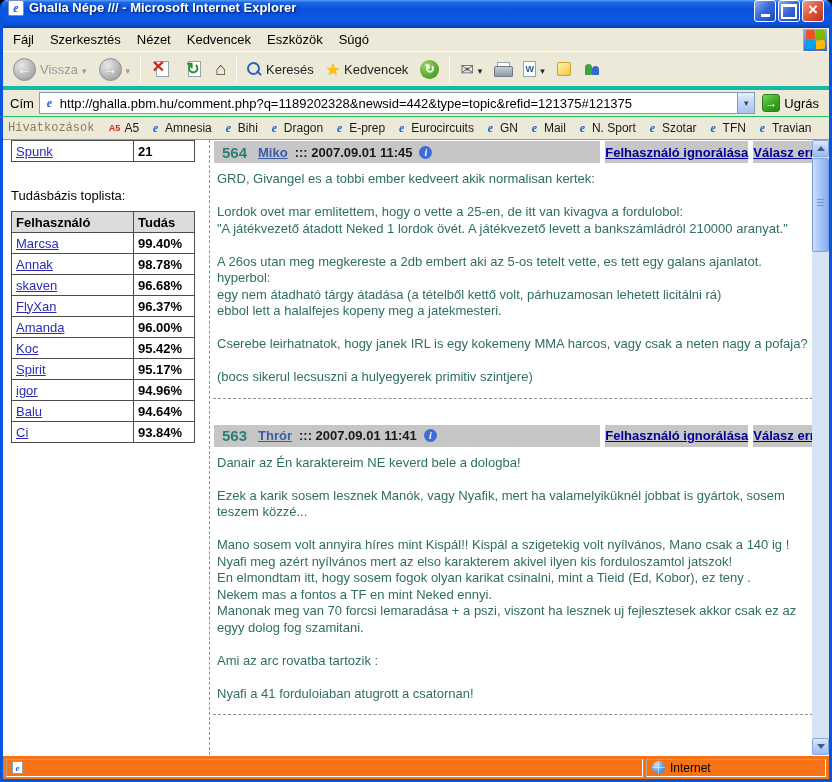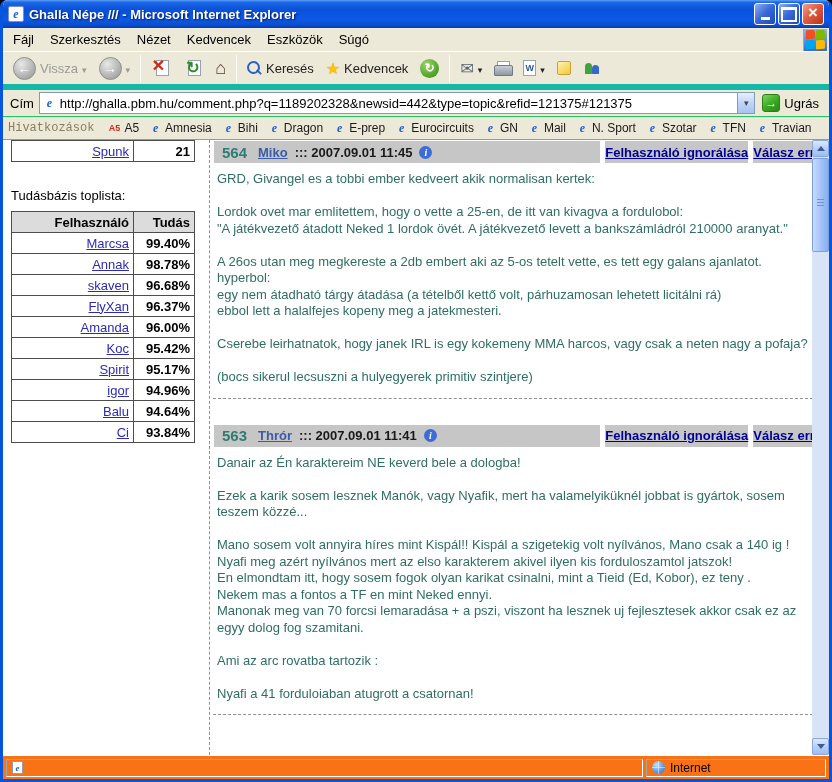--- a/index.html
+++ b/index.html
@@ -4,21 +4,21 @@
 <style>
   * { margin:0; padding:0; box-sizing:border-box; }
   html,body { width:832px; height:782px; }
   body { font-family:"Liberation Sans", sans-serif; background:#000; }
 
   .window { width:832px; height:782px; display:flex; flex-direction:column;
     background:#ECE9D8; border:3px solid #0855DD; border-top:none;
     border-radius:7px 7px 0 0; overflow:hidden; }
 
   
-  .titlebar { height:28px; flex:none; display:flex; align-items:center; gap:5px; padding:0 5px;
+  .titlebar { height:28px; flex:none; display:flex; align-items:flex-start; gap:5px; padding:0 5px;
     background:linear-gradient(180deg,#5A9EF4 0%,#1B66E6 9%,#0A51D8 35%,#0C59E8 70%,#0A4ECC 90%,#063CA8 100%);
     border-radius:5px 5px 0 0; }
   .title-icon { width:16px; height:16px; flex:none; background:#fff; border:1px solid #7A91C8;
     border-radius:2px; display:flex; align-items:center; justify-content:center; }
   .title-icon::before { content:"e"; font-family:"Liberation Serif",serif; font-style:italic;
     font-weight:bold; font-size:12px; color:#2864C8; }
   .title-text { flex:1; color:#fff; font-weight:bold; font-size:13px;
     text-shadow:1px 1px 2px rgba(0,20,90,.95); white-space:nowrap; overflow:hidden; }
   .title-buttons { display:flex; gap:2px; }
   .tb-btn { width:22px; height:22px; border-radius:3px; border:1px solid #fff;
@@ -35,21 +35,21 @@
   .menu-item { font-size:13px; color:#000; padding:3px 8px; }
   .win-logo { margin-left:auto; width:24px; height:22px; display:grid;
     grid-template-columns:9px 9px; grid-template-rows:9px 9px; gap:1px;
     align-content:center; justify-content:center;
     background:linear-gradient(180deg,#8CB4EE,#3A6CC8); border-left:1px solid #ACA899; }
   .q { border-radius:1px 40% 1px 1px; transform:skewY(-6deg); }
   .q.red{background:#F25022}.q.green{background:#7FBA00}.q.blue{background:#00A4EF}.q.yellow{background:#FFB900}
 
   
   .toolbar { height:38px; flex:none; display:flex; align-items:center; gap:2px; padding:0 5px;
-    border-bottom:6px solid #14b8a6; }
+    border-bottom:4px solid #14b8a6; }
   .tb-item { display:flex; align-items:center; gap:4px; padding:3px 5px; border-radius:3px;
     font-size:13px; color:#222; }
   .tb-item.disabled { color:#9a9a9a; }
   .tsep { width:1px; height:27px; background:#ACA899; border-right:1px solid #fff; margin:0 3px; }
   .nav-circle { width:23px; height:23px; border-radius:50%; display:flex; align-items:center;
     justify-content:center; color:#fff; font-weight:bold; font-size:14px;
     background:radial-gradient(circle at 35% 30%,#E8E8E8,#B4B4B4 60%,#949494); border:1px solid #8E8E8E; }
   .nav-circle.back::before { content:"←"; }
   .nav-circle.fwd::before { content:"→"; }
   .dd::before { content:"▾"; font-size:9px; }
@@ -116,21 +116,21 @@
     border-bottom:1px solid #919B9C; font-size:12px; }
   .links-label { color:#8A7E5A; margin-right:10px;font-family:Liberation Mono, monospace; }
   .link-item { display:flex; align-items:center; gap:3px; padding:0 7px 0 3px; color:#1A1A1A; }
   .a5-icon { width:14px; height:12px; display:flex; align-items:center; justify-content:center; }
   .a5-icon::before { content:"A5"; color:#D42A1E; font-weight:bold; font-size:9px; }
 
   
   .content { flex:1; background:#fff; position:relative; display:flex; overflow:hidden; }
   .sidebar { width:200px; flex:none; padding-left:8px; }
   .side-table { border-collapse:collapse; font-size:13px; }
-  .side-table td,.side-table th { border:1px solid #4D4D4D; text-align:right;
+  .side-table td,.side-table th { border:1px solid #4D4D4D; text-align:left;
     height:21px; padding:0 4px; }
   .side-table th { background:#DCDCDC; font-weight:bold; }
   .col-name { width:122px; }
   .col-val { width:61px; font-weight:bold; }
   .side-table a { color:#2B2BB8; text-decoration:underline; }
   .toplist-title { margin:26px 0 8px 0; font-size:13px; color:#000; }
 
   .posts { flex:1; margin-left:6px; margin-right:2px; padding:1px 3px 0 3px;
     border-left:1px dashed #909090; border-right:1px dashed #909090; overflow:hidden; }
   .post { border-bottom:1px dashed #909090; padding:0 1px 12px 1px; margin-bottom:26px; }

